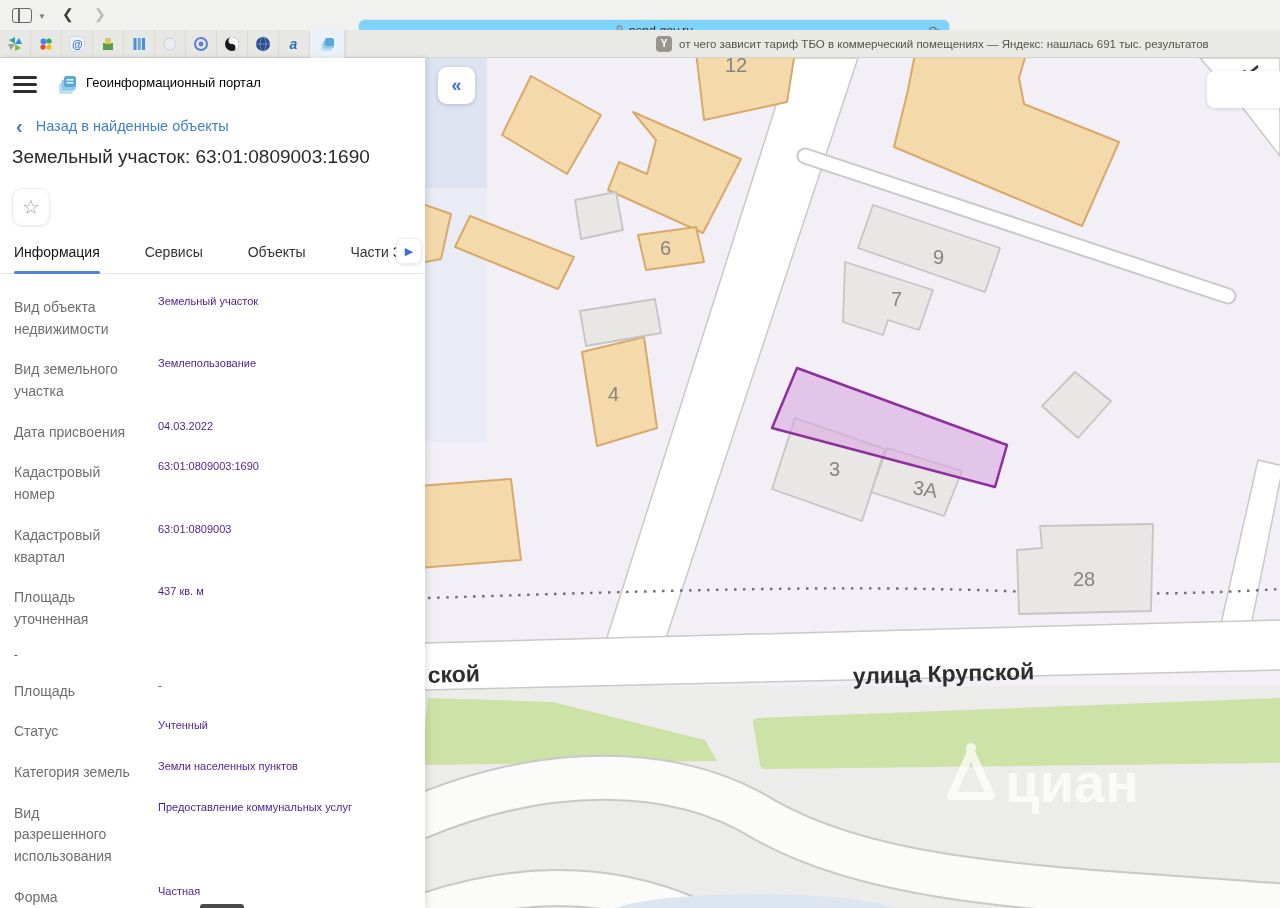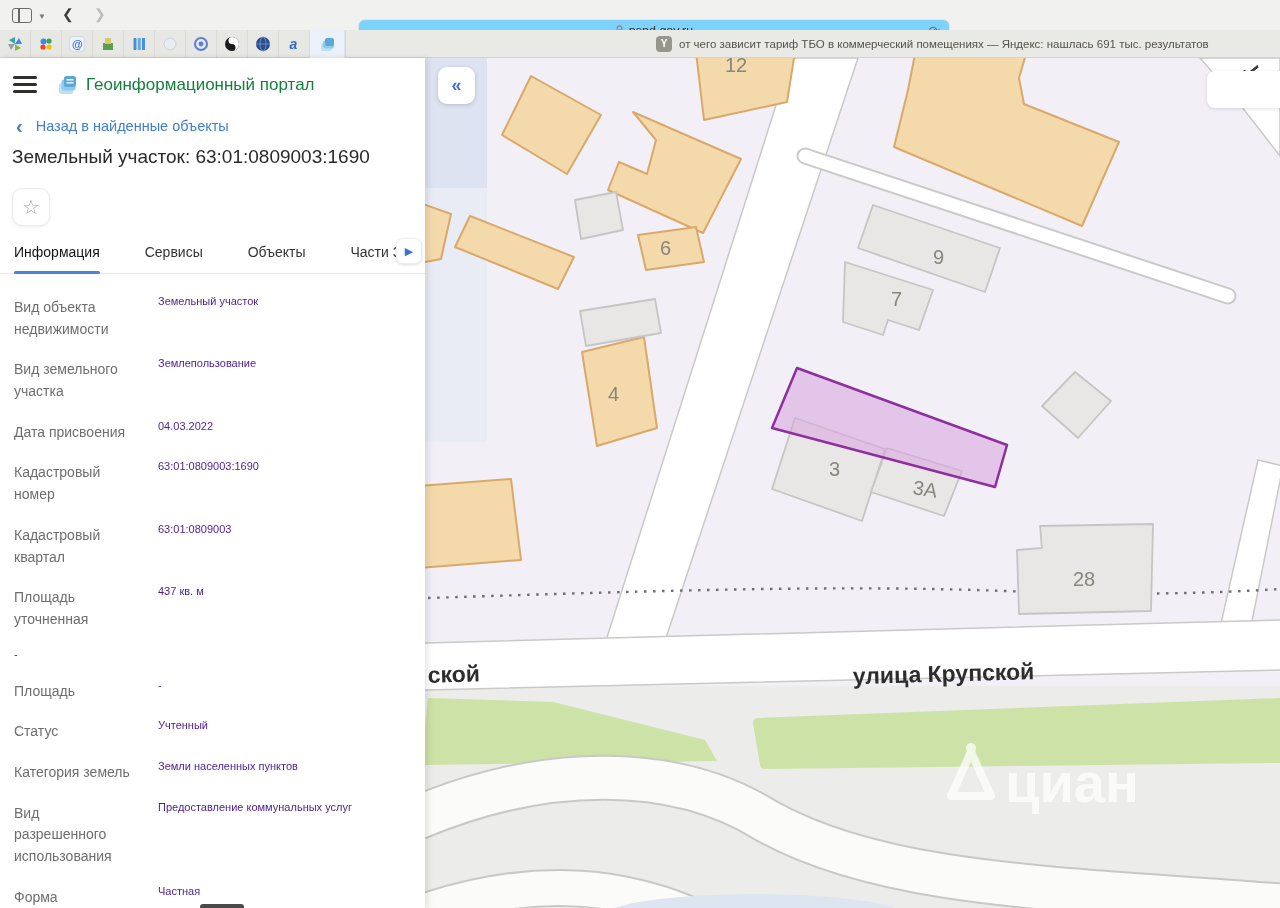--- a/index.html
+++ b/index.html
@@ -34,21 +34,21 @@
     font-size:10px; font-weight:bold; display:flex; align-items:center; justify-content:center; flex:0 0 16px;}
   .tabtitle { font-size:11.5px; color:#55534c; white-space:nowrap; }
 
   
   .panel { position:absolute; left:0; top:58px; width:425px; height:850px;
     background:#ffffff; box-shadow:3px 0 6px rgba(0,0,0,0.10); overflow:hidden; z-index:5; }
   .p-head { position:absolute; left:0; top:10px; width:100%; height:40px; }
   .burger { position:absolute; left:13px; top:8px; width:24px; height:17px; }
   .burger span { display:block; height:2.6px; background:#2e2e2c; border-radius:2px; margin-bottom:4.4px; }
   .p-logo { position:absolute; left:57px; top:6px; }
-  .p-title { position:absolute; left:86px; top:7px; font-size:17px; color:#15803d; font-weight:500; }
+  .p-title { position:absolute; left:86px; top:7px; font-size:13px; color:#000000; font-weight:500; }
   .backlink { position:absolute; left:16px; top:60px; color:#4080d0; font-size:14.5px;
     display:flex; align-items:center; gap:13px; }
   .backlink .bchev { font-size:20px; line-height:14px; font-weight:bold; }
   .obj-title { position:absolute; left:12px; top:88px; font-size:19px; color:#2a2a2c; }
   .star-btn { position:absolute; left:12px; top:130px; width:38px; height:38px;
     border:1px solid #ececec; border-radius:10px; background:#fff;
     box-shadow:0 1px 3px rgba(0,0,0,0.08); color:#a3a3a1; font-size:20px;
     display:flex; align-items:center; justify-content:center; }
   .tabsrow { position:absolute; left:0; top:186px; width:425px; height:30px;
     border-bottom:1px solid #e7e7e7; display:flex; gap:45px; padding-left:14px;

